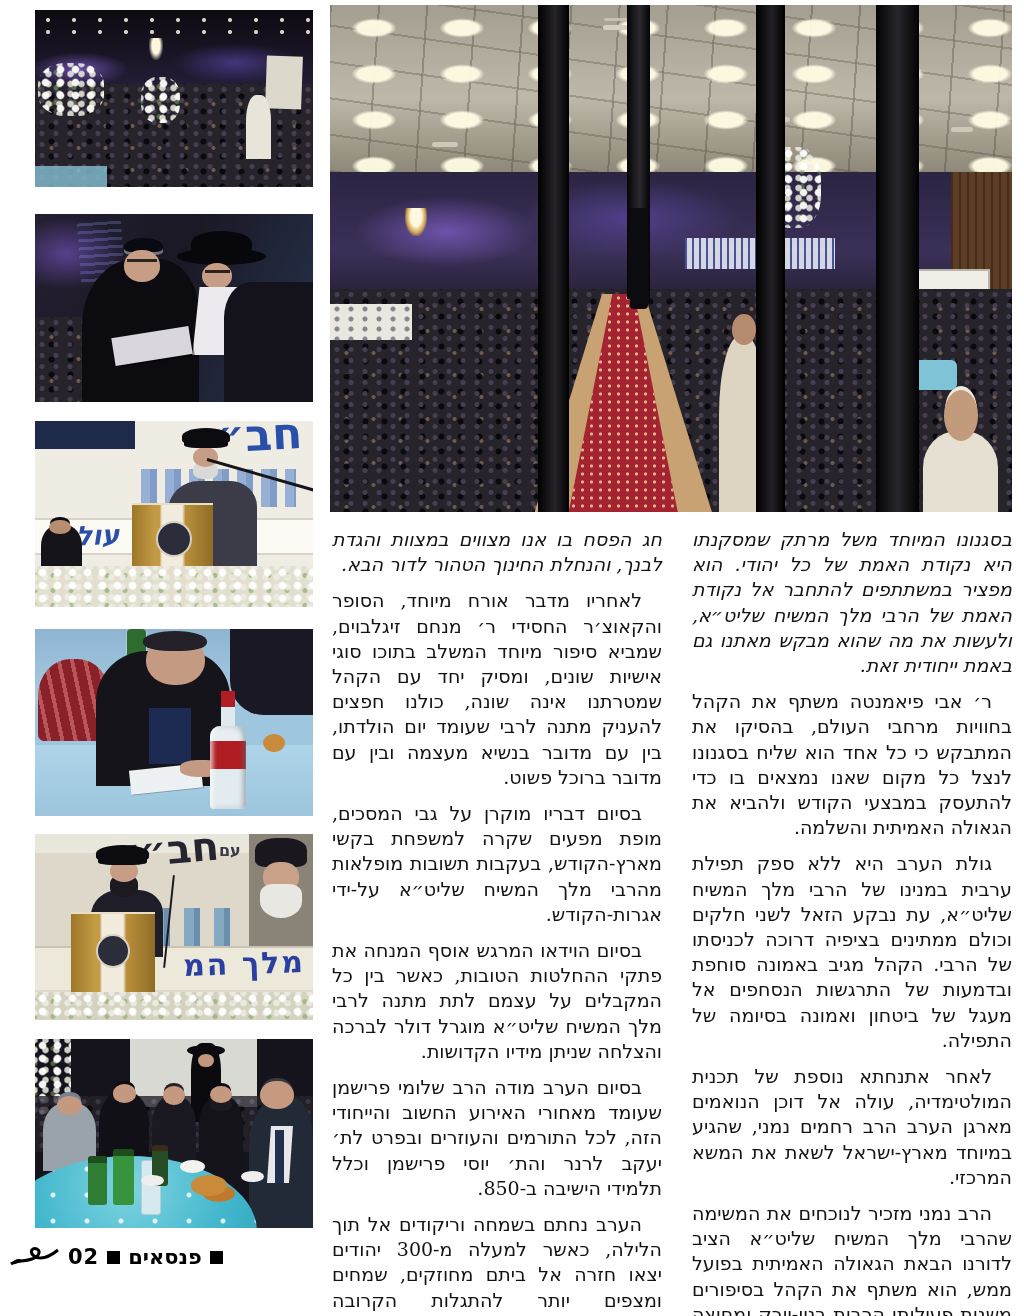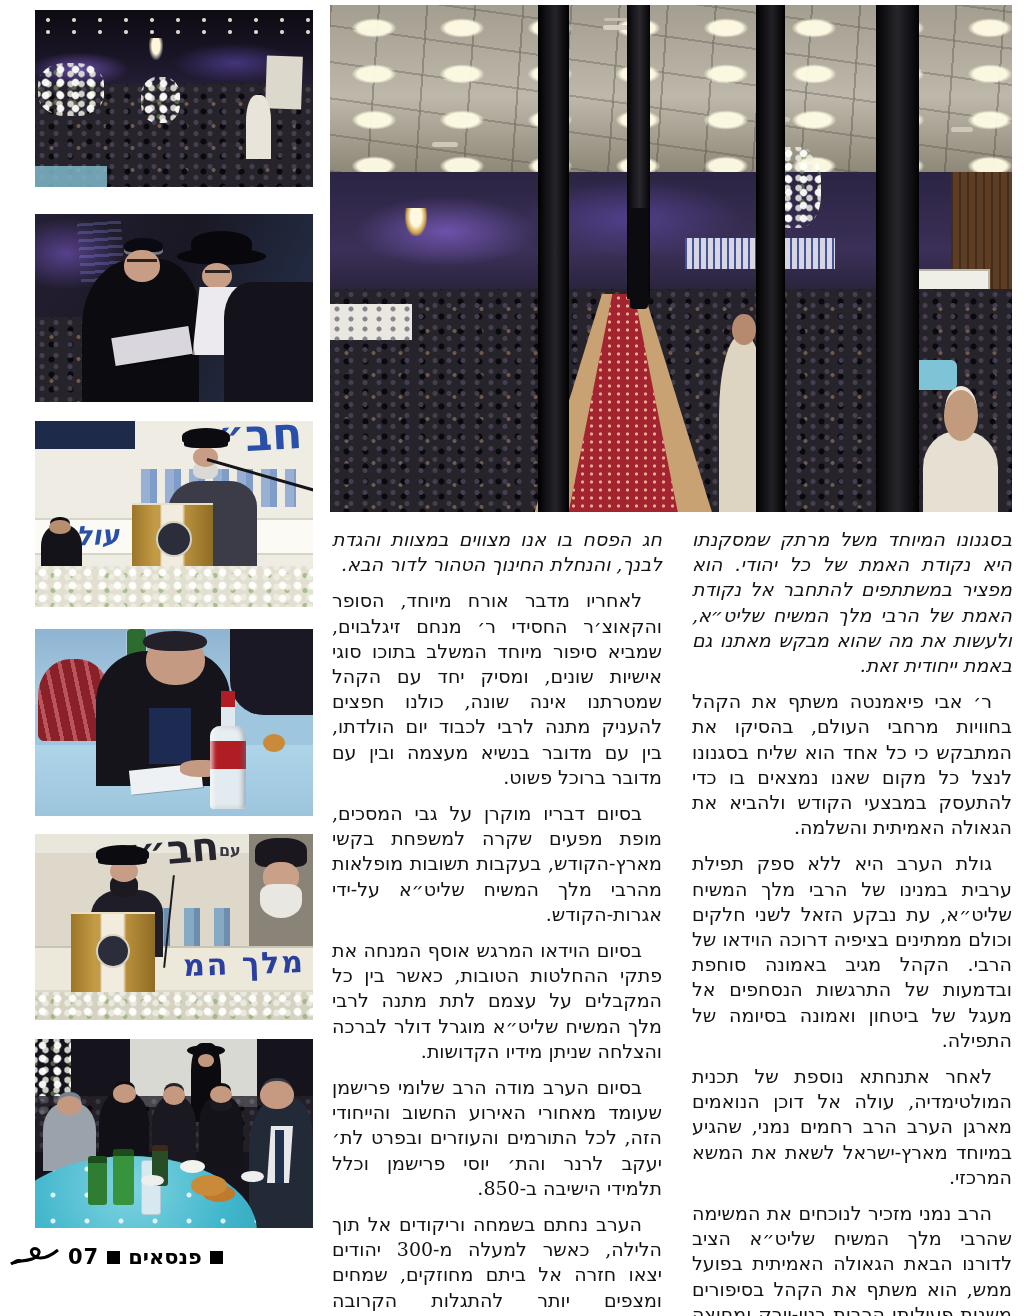--- a/index.html
+++ b/index.html
@@ -255,38 +255,38 @@
     <div class="layer" style="left:28%;top:58%;width:7.5%;height:30%;background:linear-gradient(180deg,#1d4d1d 0 12%,#37933c 12% 100%);border-radius:3px;"></div>
     <div class="layer" style="left:38%;top:64%;width:6.5%;height:28%;background:#d7e8ee;border:1px solid #b4cdd6;border-radius:3px;"></div>
     <div class="layer" style="left:42%;top:56%;width:6%;height:22%;background:linear-gradient(180deg,#3a2a1a 0 14%,#274d27 14% 100%);border-radius:3px;"></div>
     <div class="layer" style="left:56%;top:72%;width:13%;height:11%;background:#c98a3a;border-radius:50%;box-shadow:10px 8px 0 -2px #c07a2e;"></div>
     <div class="layer" style="left:52%;top:64%;width:9%;height:7%;background:#f2f2ee;border-radius:50%;box-shadow:-40px 14px 0 -1px #eee,60px 10px 0 -1px #eee;"></div>
   </div>
 
   <div class="col" style="left:692px;top:527px;width:320px;">
     <p class="cont">בסגנונו המיוחד משל מרתק שמסקנתו היא נקודת האמת של כל יהודי. הוא מפציר במשתתפים להתחבר אל נקודת האמת של הרבי מלך המשיח שליט״א, ולעשות את מה שהוא מבקש מאתנו גם באמת ייחודית זאת.</p>
     <p>ר׳ אבי פיאמנטה משתף את הקהל בחוויות מרחבי העולם, בהסיקו את המתבקש כי כל אחד הוא שליח בסגנונו לנצל כל מקום שאנו נמצאים בו כדי להתעסק במבצעי הקודש ולהביא את הגאולה האמיתית והשלמה.</p>
-    <p>גולת הערב היא ללא ספק תפילת ערבית במנינו של הרבי מלך המשיח שליט״א, עת נבקע הזאל לשני חלקים וכולם ממתינים בציפיה דרוכה הוידאו של הרבי. הקהל מגיב באמונה סוחפת ובדמעות של התרגשות הנסחפים אל מעגל של ביטחון ואמונה בסיומה של התפילה.</p>
+    <p>גולת הערב היא ללא ספק תפילת ערבית במנינו של הרבי מלך המשיח שליט״א, עת נבקע הזאל לשני חלקים וכולם ממתינים בציפיה דרוכה לכניסתו של הרבי. הקהל מגיב באמונה סוחפת ובדמעות של התרגשות הנסחפים אל מעגל של ביטחון ואמונה בסיומה של התפילה.</p>
     <p>לאחר אתנחתא נוספת של תכנית המולטימדיה, עולה אל דוכן הנואמים מארגן הערב הרב רחמים נמני, שהגיע במיוחד מארץ-ישראל לשאת את המשא המרכזי.</p>
     <p>הרב נמני מזכיר לנוכחים את המשימה שהרבי מלך המשיח שליט״א הציב לדורנו הבאת הגאולה האמיתית בפועל ממש, הוא משתף את הקהל בסיפורים משנות פעילותו הרבות בניו-יורק ומחוצה לה, וקורא להם להשקיע בחינוך היהודי השרשי ובפרט בערב</p>
   </div>
 
   <div class="col" style="left:332px;top:527px;width:330px;">
     <p class="cont">חג הפסח בו אנו מצווים במצוות והגדת לבנך, והנחלת החינוך הטהור לדור הבא.</p>
-    <p>לאחריו מדבר אורח מיוחד, הסופר והקאוצ׳ר החסידי ר׳ מנחם זיגלבוים, שמביא סיפור מיוחד המשלב בתוכו סוגי אישיות שונים, ומסיק יחד עם הקהל שמטרתנו אינה שונה, כולנו חפצים להעניק מתנה לרבי לכבוד יום הולדתו, בין עם מדובר בנשיא מעצמה ובין עם מדובר ברוכל פשוט.</p>
+    <p>לאחריו מדבר אורח מיוחד, הסופר והקאוצ׳ר החסידי ר׳ מנחם זיגלבוים, שמביא סיפור מיוחד המשלב בתוכו סוגי אישיות שונים, ומסיק יחד עם הקהל שמטרתנו אינה שונה, כולנו חפצים להעניק מתנה לרבי שעומד יום הולדתו, בין עם מדובר בנשיא מעצמה ובין עם מדובר ברוכל פשוט.</p>
     <p>בסיום דבריו מוקרן על גבי המסכים, מופת מפעים שקרה למשפחת בקשי מארץ-הקודש, בעקבות תשובות מופלאות מהרבי מלך המשיח שליט״א על-ידי אגרות-הקודש.</p>
     <p>בסיום הוידאו המרגש אוסף המנחה את פתקי ההחלטות הטובות, כאשר בין כל המקבלים על עצמם לתת מתנה לרבי מלך המשיח שליט״א מוגרל דולר לברכה והצלחה שניתן מידיו הקדושות.</p>
     <p>בסיום הערב מודה הרב שלומי פרישמן שעומד מאחורי האירוע החשוב והייחודי הזה, לכל התורמים והעוזרים ובפרט לת׳ יעקב לרנר והת׳ יוסי פרישמן וכלל תלמידי הישיבה ב-850.</p>
     <p>הערב נחתם בשמחה וריקודים אל תוך הלילה, כאשר למעלה מ-300 יהודים יצאו חזרה אל ביתם מחוזקים, שמחים ומצפים יותר להתגלות הקרובה והמושלמת.</p>
   </div>
 
   <div class="footer">
     <span class="sq"></span>
     <span>פנסאים</span>
     <span class="sq"></span>
-    <span class="pgnum">07</span>
+    <span class="pgnum">02</span>
     <svg width="50" height="22" viewBox="0 0 50 22">
       <path d="M48 4 C38 12, 30 14, 24 10 C19 6, 22 1, 27 3 C31 5, 29 11, 22 13 C14 16, 6 14, 1 18" stroke="#000" stroke-width="3" fill="none"></path>
       <path d="M1 18 C4 13, 9 12, 12 14 C9 17, 4 19, 1 18 Z" fill="#000"></path>
     </svg>
   </div>
 
 </div>
 
 </body></html>

